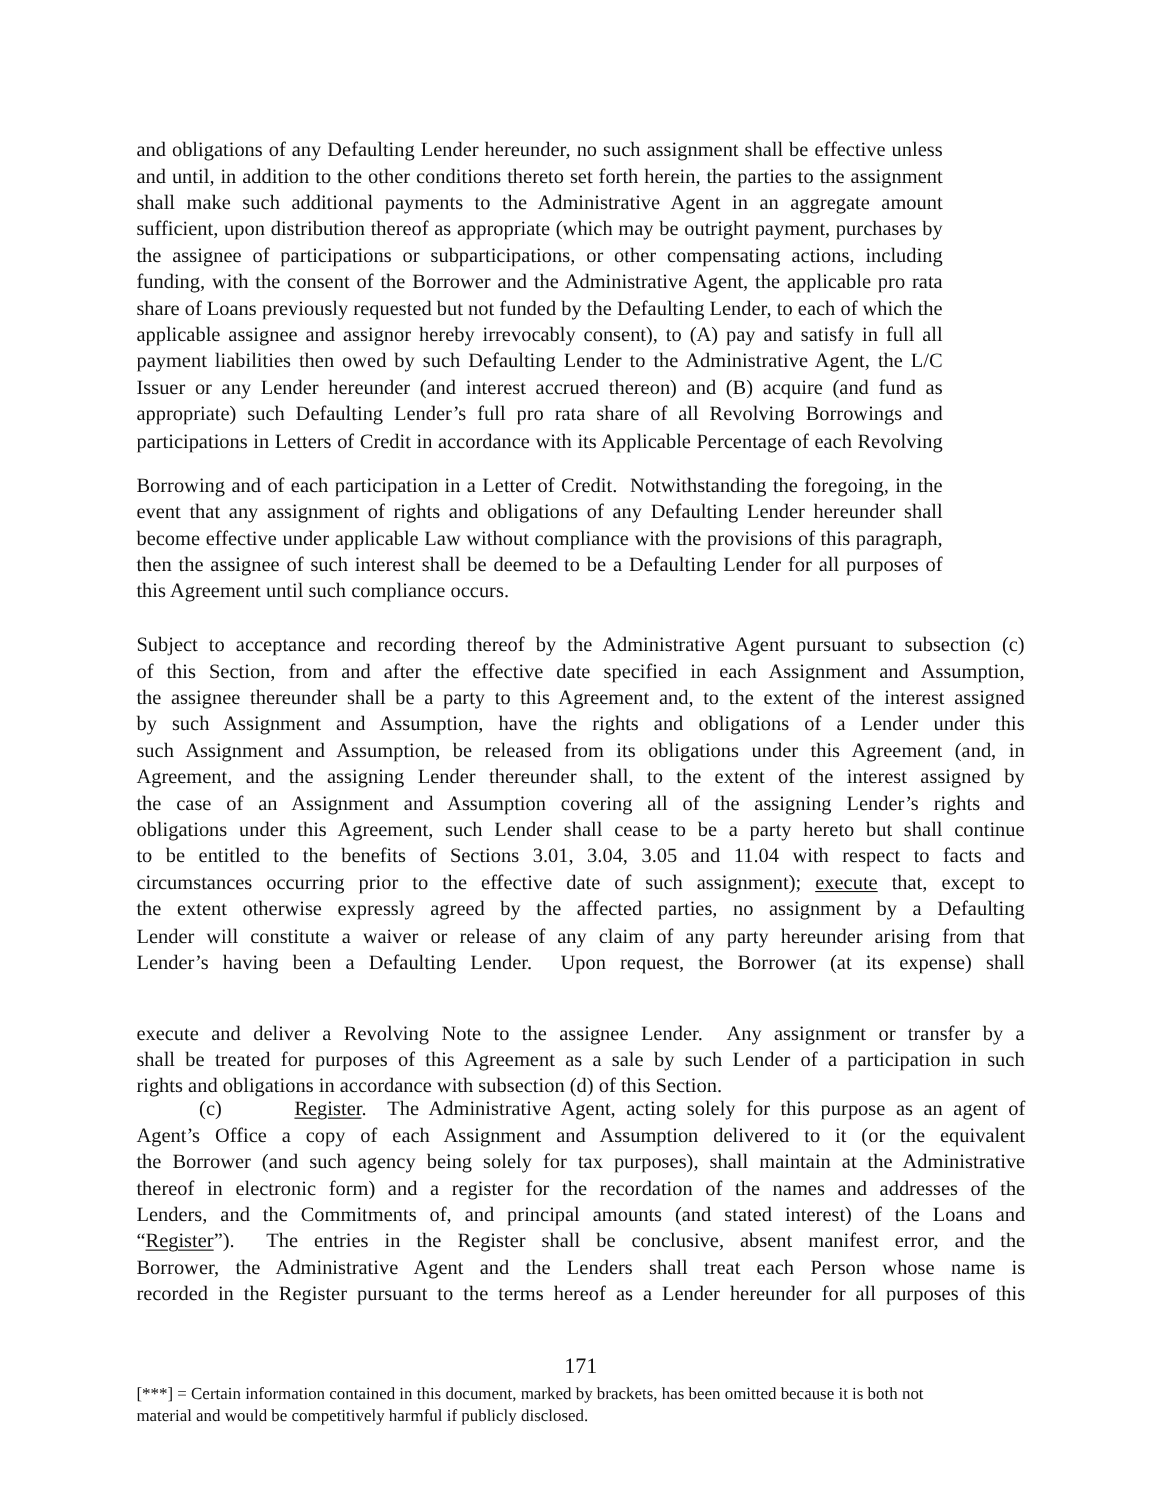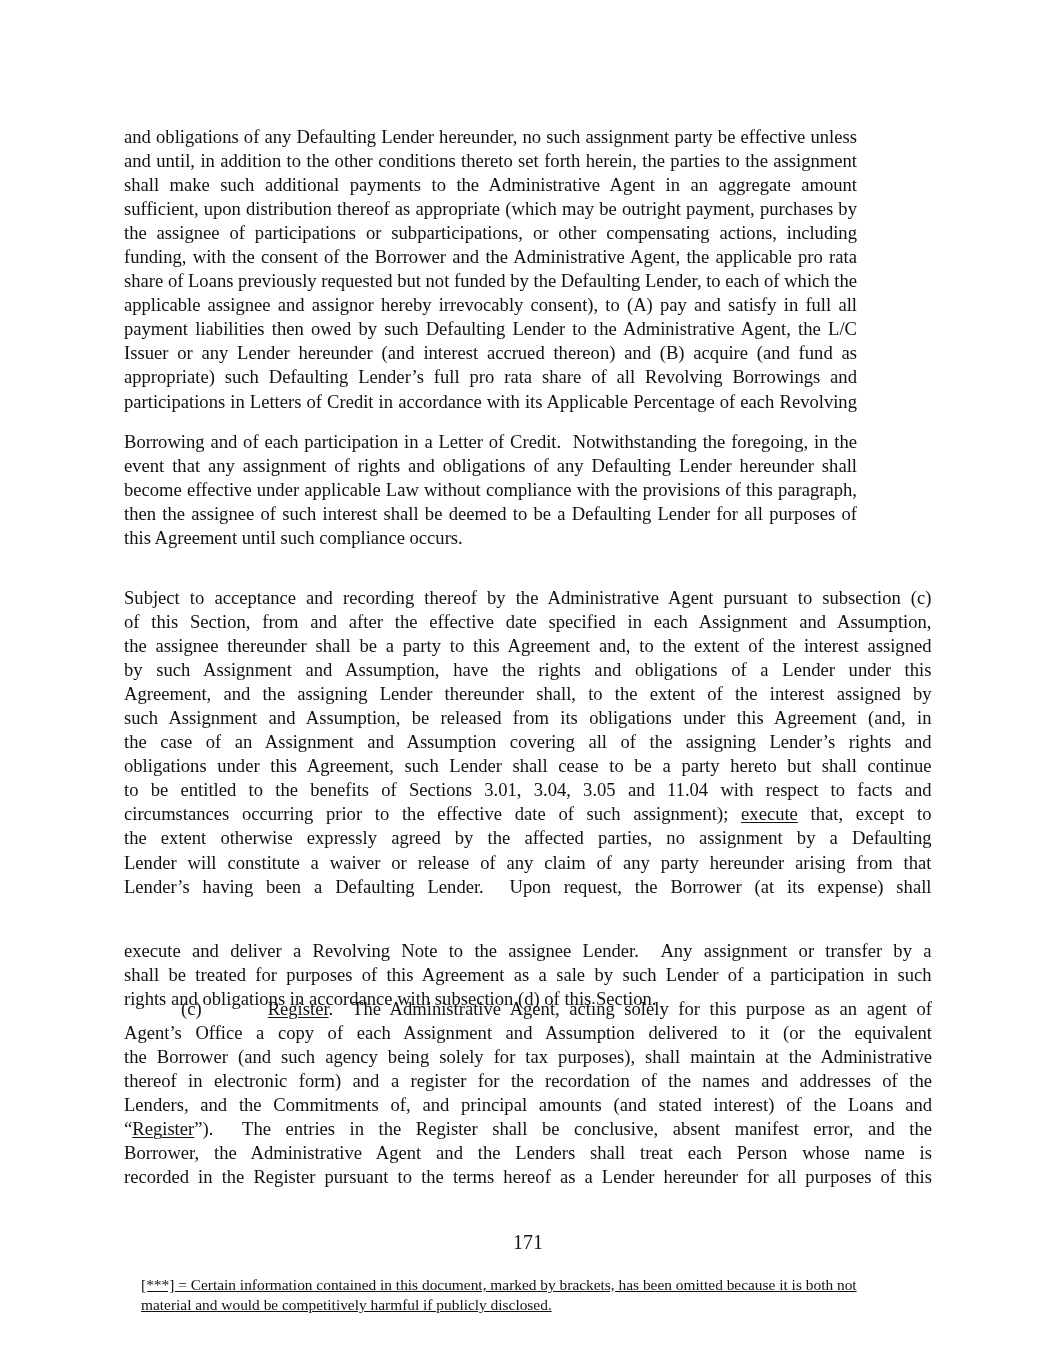--- a/index.html
+++ b/index.html
@@ -36,54 +36,53 @@
     }
     .line.last {
       text-align-last: left;
     }
     .indent-vi { padding-left: 124px; }
     .indent-c { padding-left: 57px; }
     .tab-vi { display: inline-block; width: 62px; }
     .tab-c { display: inline-block; width: 66px; }
     .u { text-decoration: underline; text-underline-offset: 2px; text-decoration-thickness: 1px; }
     #p1 { position: absolute; top: 0; }
-    #p2 { position: absolute; top: 461px; }
+    #p2 { position: absolute; top: 450px; }
     #p3 { position: absolute; top: 872px; }
     .page-number {
       position: absolute;
       left: 0;
       width: 808px;
       top: 1105px;
       text-align: center;
       font-size: 20px;
       line-height: 24px;
       margin: 0;
     }
     .footnote {
       position: absolute;
       left: 0;
       top: 1133px;
       width: 808px;
       font-size: 15.4px;
       line-height: 20px;
-      margin: 17px;
-      text-decoration: underline;
+      margin: 0;
     }
     .footnote .fl {
       display: block;
       white-space: nowrap;
     }
   </style>
 </head>
 <body>
 
 <div class="page">
 
   <div id="p1" class="para">
-    <span class="line" style="word-spacing: 0px;">and obligations of any Defaulting Lender hereunder, no such assignment party be effective unless</span>
+    <span class="line" style="word-spacing: 0px;">and obligations of any Defaulting Lender hereunder, no such assignment shall be effective unless</span>
     <span class="line" style="word-spacing: 0px;">and until, in addition to the other conditions thereto set forth herein, the parties to the assignment</span>
     <span class="line" style="word-spacing: 0px;">shall make such additional payments to the Administrative Agent in an aggregate amount</span>
     <span class="line" style="word-spacing: 0px;">sufficient, upon distribution thereof as appropriate (which may be outright payment, purchases by</span>
     <span class="line" style="word-spacing: 0px;">the assignee of participations or subparticipations, or other compensating actions, including</span>
     <span class="line" style="word-spacing: 0px;">funding, with the consent of the Borrower and the Administrative Agent, the applicable pro rata</span>
     <span class="line" style="word-spacing: 0px;">share of Loans previously requested but not funded by the Defaulting Lender, to each of which the</span>
     <span class="line" style="word-spacing: 0px;">applicable assignee and assignor hereby irrevocably consent), to (A) pay and satisfy in full all</span>
     <span class="line" style="word-spacing: 0px;">payment liabilities then owed by such Defaulting Lender to the Administrative Agent, the L/C</span>
     <span class="line" style="word-spacing: 0px;">Issuer or any Lender hereunder (and interest accrued thereon) and (B) acquire (and fund as</span>
     <span class="line" style="word-spacing: 0px;">appropriate) such Defaulting Lender’s full pro rata share of all Revolving Borrowings and</span>
@@ -93,22 +92,22 @@
     <span class="line" style="word-spacing: 0px;">become effective under applicable Law without compliance with the provisions of this paragraph,</span>
     <span class="line" style="word-spacing: 0px;">then the assignee of such interest shall be deemed to be a Defaulting Lender for all purposes of</span>
     <span class="line last">this Agreement until such compliance occurs.</span>
   </div>
 
   <div id="p2" class="para">
     <span class="line" style="word-spacing: 5.4363px;">Subject to acceptance and recording thereof by the Administrative Agent pursuant to subsection (c)</span>
     <span class="line" style="word-spacing: 0.0368304px;">of this Section, from and after the effective date specified in each Assignment and Assumption,</span>
     <span class="line" style="word-spacing: 0.0303309px;">the assignee thereunder shall be a party to this Agreement and, to the extent of the interest assigned</span>
     <span class="line" style="word-spacing: 0.0368304px;">by such Assignment and Assumption, have the rights and obligations of a Lender under this</span>
+    <span class="line" style="word-spacing: 0.0396635px;">such Assignment and Assumption, be released from its obligations under this Agreement (and, in</span>
     <span class="line" style="word-spacing: 0.0368304px;">Agreement, and the assigning Lender thereunder shall, to the extent of the interest assigned by</span>
-    <span class="line" style="word-spacing: 0.0396635px;">such Assignment and Assumption, be released from its obligations under this Agreement (and, in</span>
     <span class="line" style="word-spacing: 0.0368304px;">the case of an Assignment and Assumption covering all of the assigning Lender’s rights and</span>
     <span class="line" style="word-spacing: 0.034375px;">obligations under this Agreement, such Lender shall cease to be a party hereto but shall continue</span>
     <span class="line" style="word-spacing: 0.0303309px;">to be entitled to the benefits of Sections 3.01, 3.04, 3.05 and 11.04 with respect to facts and</span>
     <span class="line" style="word-spacing: 0.0408654px;"><span>circumstances occurring prior to the effective date of such assignment); </span><span class="u">execute</span><span> that, except to</span></span>
     <span class="line" style="word-spacing: 0.0396635px;">the extent otherwise expressly agreed by the affected parties, no assignment by a Defaulting</span>
     <span class="line" style="word-spacing: 0.0322266px;">Lender will constitute a waiver or release of any claim of any party hereunder arising from that</span>
     <span class="line" style="white-space: pre; word-spacing: 0.0368304px; font-family: Liberation Serif, serif;">Lender’s having been a Defaulting Lender.  Upon request, the Borrower (at its expense) shall</span>
     <span class="line" style="white-space: pre; word-spacing: 0.0322266px; margin-top: 40px;">execute and deliver a Revolving Note to the assignee Lender.  Any assignment or transfer by a</span>
     <span class="line" style="word-spacing: 0.0286458px;">shall be treated for purposes of this Agreement as a sale by such Lender of a participation in such</span>
     <span class="line last">rights and obligations in accordance with subsection (d) of this Section.</span>

